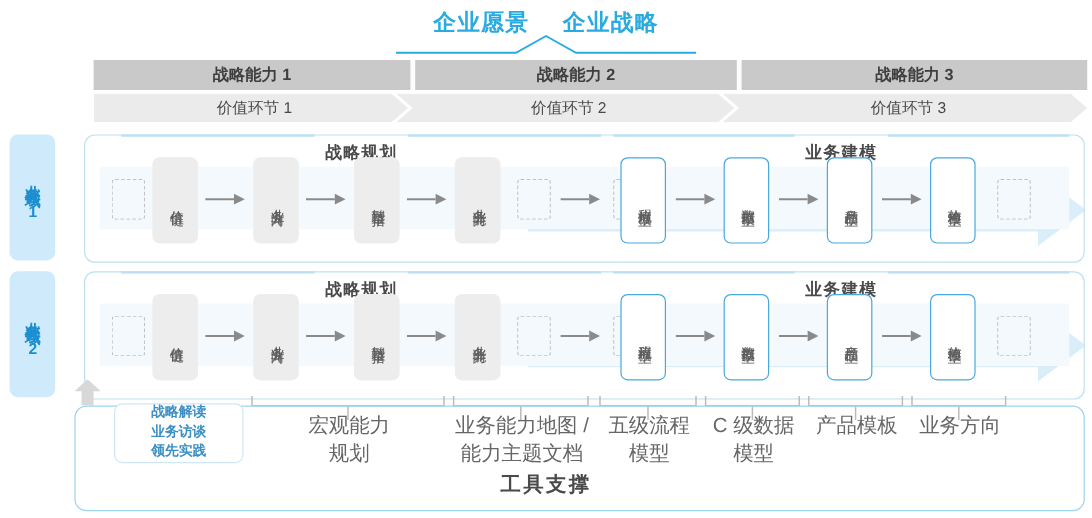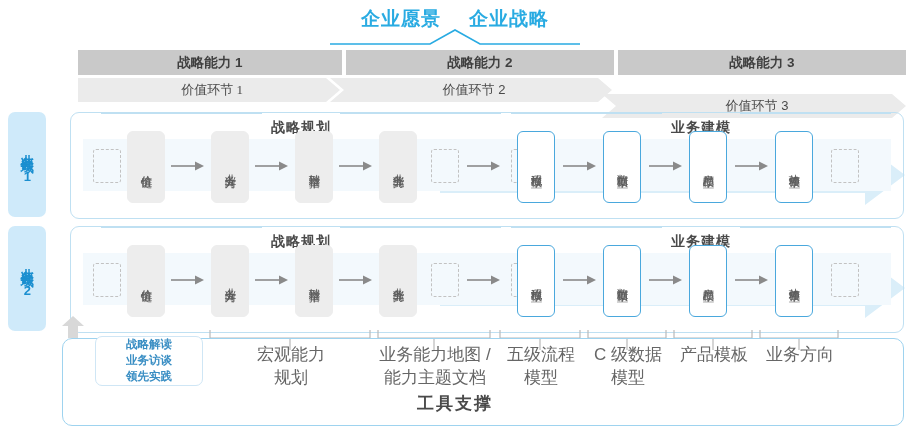--- a/index.html
+++ b/index.html
@@ -31,23 +31,23 @@
   .cap-cell.c2{width:268px;}
   .cap-cell.c3{width:288px;}
 
   
   .vc-row{position:absolute;left:78px;top:78px;width:828px;height:24px;}
   .vc-seg{
     position:absolute;top:0;height:24px;background:#ebebeb;
     color:#4a4a4a;font-size:13px;display:flex;align-items:center;justify-content:center;
     white-space:nowrap;
   }
-  .vc1{left:0;width:262px;clip-path:polygon(0 0,248px 0,262px 50%,248px 100%,0 100%);font-family:Liberation Serif, serif;}
+  .vc1{left:0;width:262px;clip-path:polygon(0 0,248px 0,262px 50%,248px 100%,0 100%);}
   .vc2{left:252px;width:282px;clip-path:polygon(0 0,268px 0,282px 50%,268px 100%,0 100%,14px 50%);}
-  .vc3{left:524px;width:304px;clip-path:polygon(0 0,290px 0,304px 50%,290px 100%,0 100%,14px 50%);margin-top:16px;}
+  .vc3{left:524px;width:304px;clip-path:polygon(0 0,290px 0,304px 50%,290px 100%,0 100%,14px 50%);}
   .vc-label{margin-left:6px;}
 
   
   .domain-tab{
     position:absolute;left:8px;width:38px;border-radius:7px;
     background:#cfeafa;color:#1b8fd0;font-weight:bold;font-size:13px;
     display:flex;align-items:center;justify-content:center;
   }
   .domain-tab .vtext{
     writing-mode:vertical-rl;text-orientation:upright;letter-spacing:2px;line-height:1.05;

